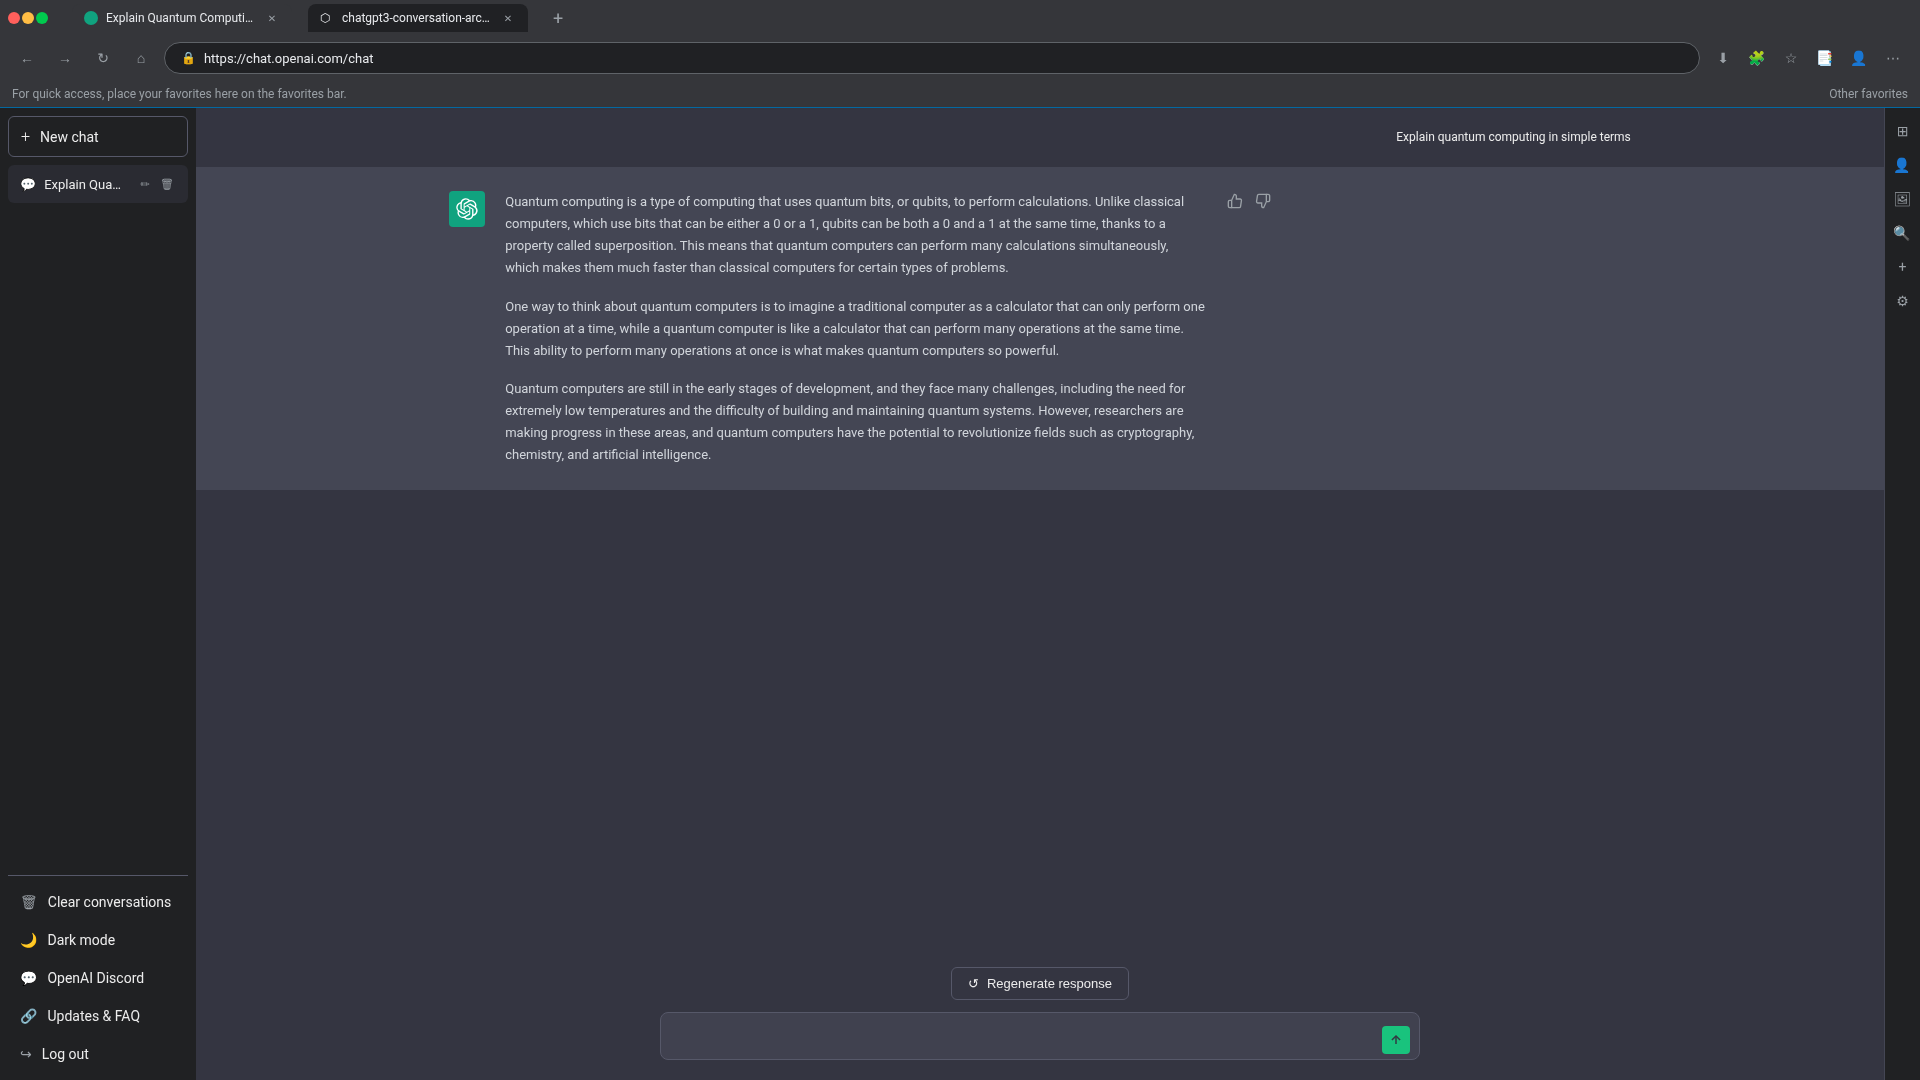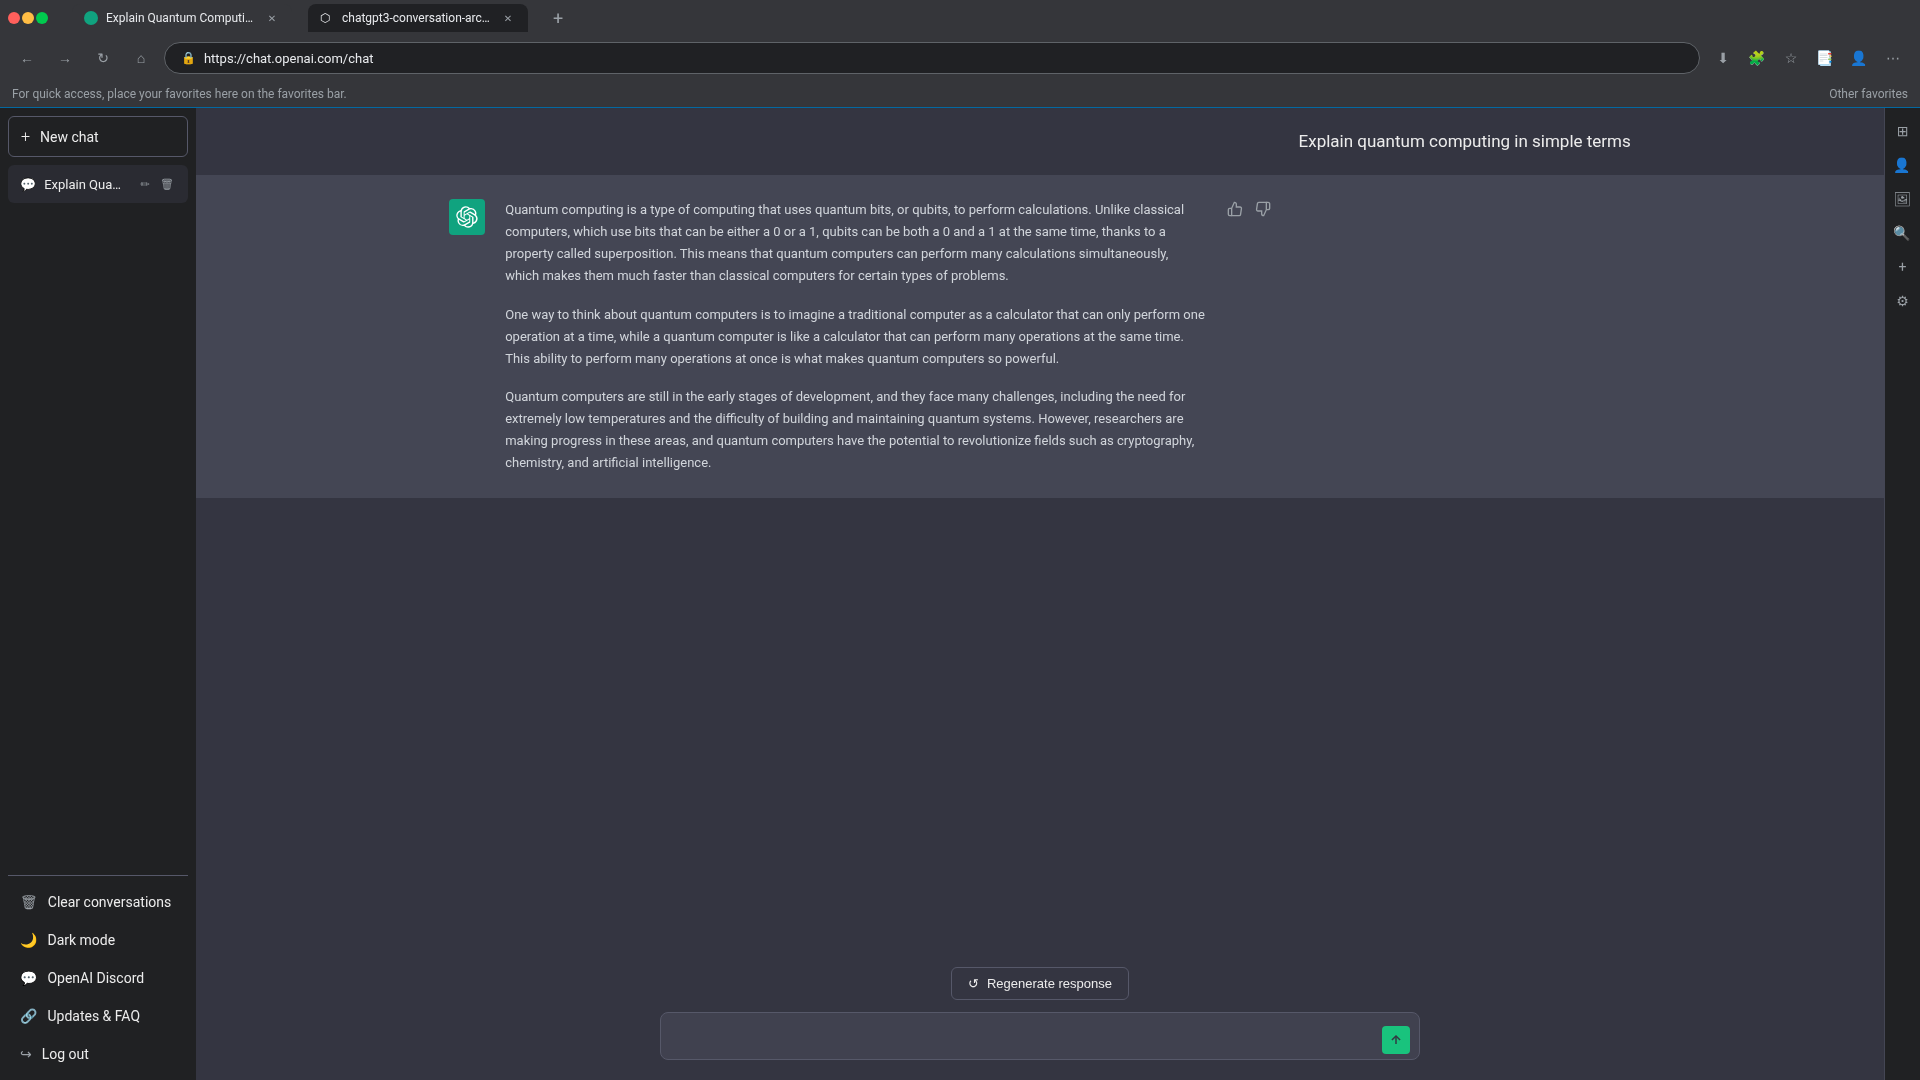--- a/index.html
+++ b/index.html
@@ -243,21 +243,21 @@
     }
 
     .user-message-container {
       background: #343541;
       padding: 20px 15%;
       display: flex;
       justify-content: flex-end;
     }
     .user-message {
       max-width: 700px;
-      font-size: 17px;
+      font-size: 12px;
       color: #ececec;
       line-height: 1.6;
     }
 
     .assistant-message-container {
       background: #444654;
       padding: 24px 15%;
       display: flex;
       gap: 20px;
       align-items: flex-start;

